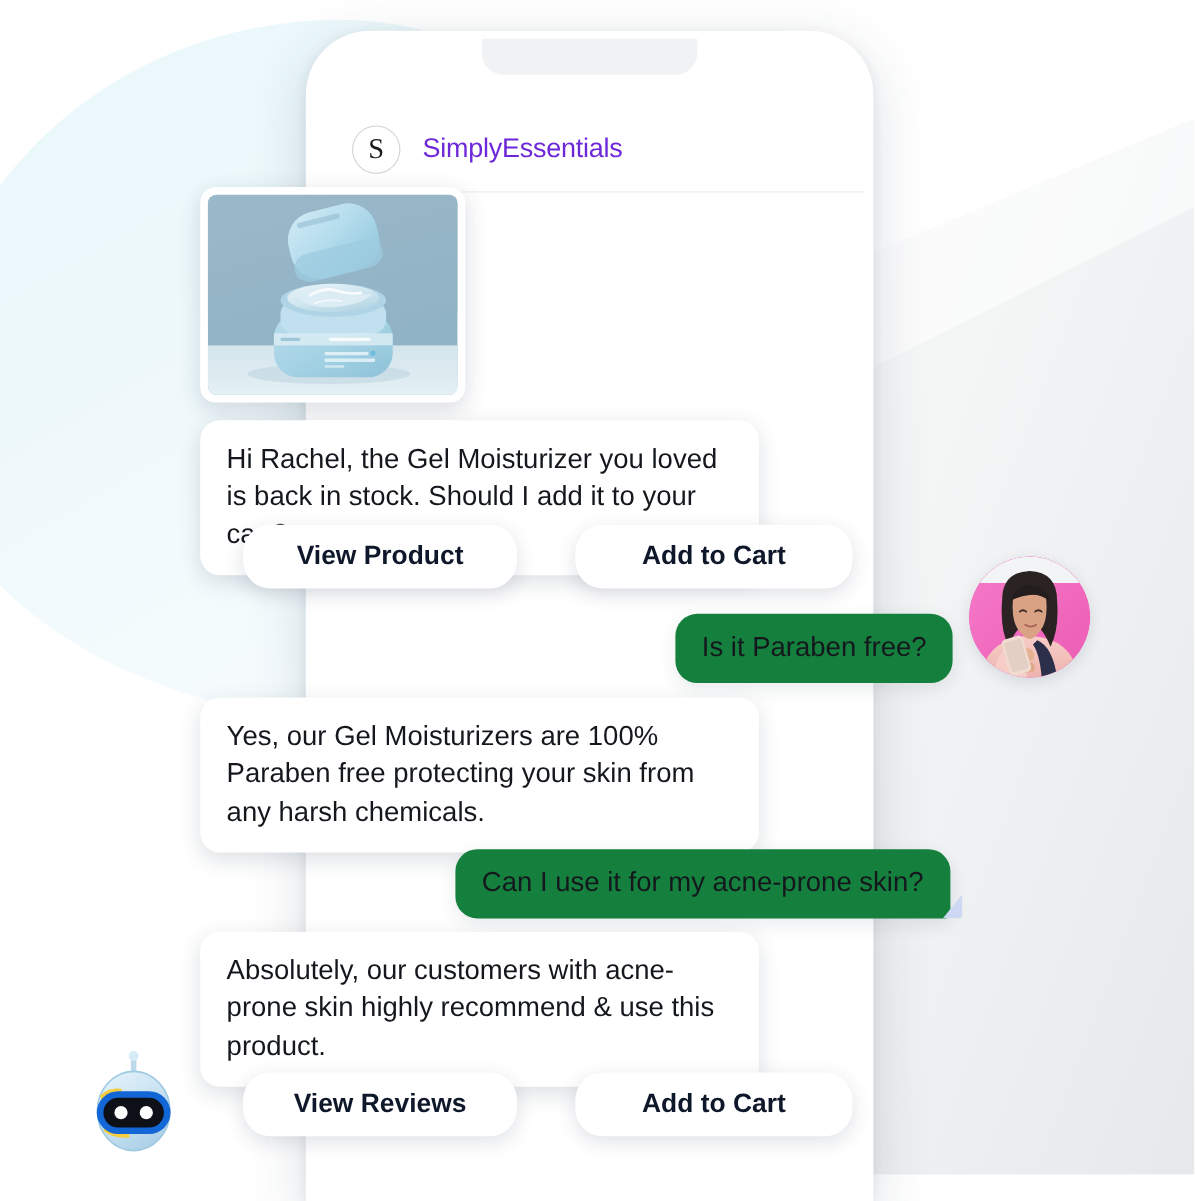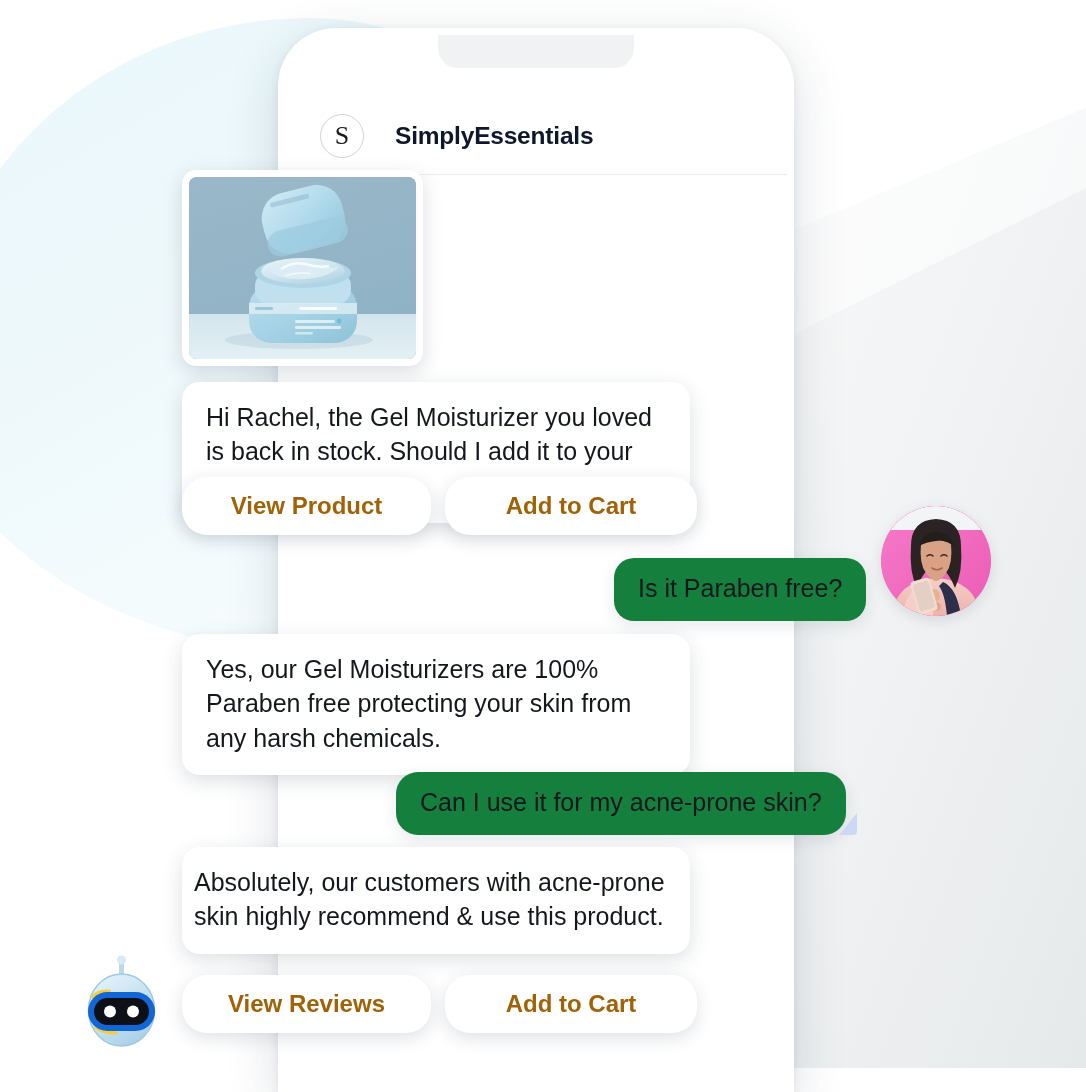--- a/index.html
+++ b/index.html
@@ -95,24 +95,24 @@
     display: flex;
     align-items: center;
     justify-content: center;
     font-family: "Liberation Serif", serif;
     font-size: 26px;
     color: #1a1a1a;
     background: #fff;
     flex: 0 0 auto;
   }
   .brand-name {
-    margin-left: 31px;
+    margin-left: 20px;
     font-size: 24.5px;
-    font-weight: bold;
-    color: #0f172a;
+    font-weight: normal;
+    color: #6d28d9;
     letter-spacing: -0.2px;
   }
 
   
   .chat-area {
     position: absolute;
     left: 0; right: 0;
     top: 140px;
     bottom: 0;
     background: #ffffff;
@@ -157,64 +157,65 @@
     background: #ffffff;
     border-radius: 18px;
     box-shadow: 0 6px 20px rgba(30, 45, 70, 0.15);
     padding: 18px 24px 20px 24px;
     font-size: 25px;
     line-height: 1.37;
     color: #14181d;
   }
   #bubble1 { left: 182px; top: 382px; width: 508px; }
   #bubble2 { left: 182px; top: 634px; width: 508px; }
-  #bubble3 { left: 182px; top: 847px; width: 508px; padding-left: 12px; }
+  #bubble3 { left: 182px; top: 847px; width: 508px; }
 
   
   .bubble-user {
     position: absolute;
     background: #15803d;
     border-radius: 20px;
     padding: 14px 24px 16px 24px;
     font-size: 25px;
     line-height: 1.3;
     color: #14181d;
     box-shadow: 0 5px 16px rgba(30, 45, 70, 0.10);
   }
   #bubbleU1 { left: 614px; top: 558px; }
-  #bubbleU2 { left: 396px; top: 772px; border-bottom-right-radius: 5px; border-radius: 22px; }
+  #bubbleU2 { left: 414px; top: 772px; border-bottom-right-radius: 5px; }
   .tail {
     position: absolute;
     right: -11px;
     bottom: 0px;
     width: 0; height: 0;
     border-style: solid;
     border-width: 0 0 22px 18px;
     border-color: transparent transparent #ccd8f4 transparent;
     border-bottom-right-radius: 4px;
   }
 
   
   .btn-row { position: absolute; display: flex; gap: 14px; }
   #btnrow1 { left: 182px; top: 477px; }
   #btnrow2 { left: 182px; top: 975px; align-items: flex-end; }
   .qr-btn {
     background: #ffffff;
     border: none;
     border-radius: 25px;
     box-shadow: 0 5px 18px rgba(30, 45, 70, 0.14);
-    color: #a16207;
+    color: #0f172a;
     font-family: "Liberation Sans", sans-serif;
     font-size: 24px;
     font-weight: bold;
     cursor: pointer;
     height: 58px;
     display: flex;
     align-items: center;
     justify-content: center;
+    margin-left: 39px;
   }
   #btn-view-product, #btn-view-reviews { width: 249px; }
   #btn-add-cart-1, #btn-add-cart-2 { width: 252px; }
 
   
   .avatar {
     position: absolute;
     left: 881px;
     top: 506px;
     width: 110px;

